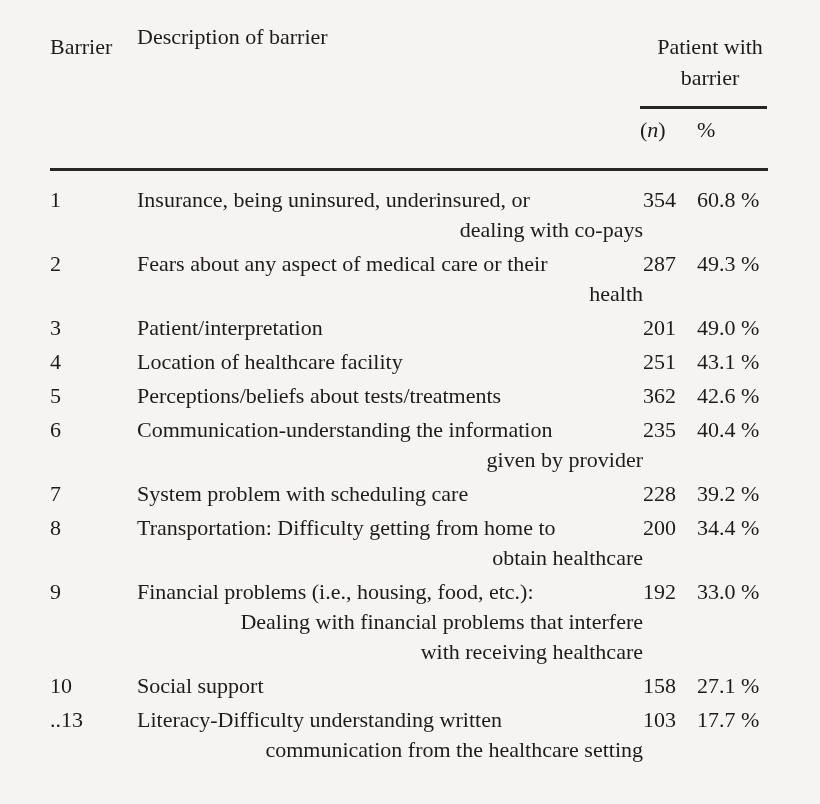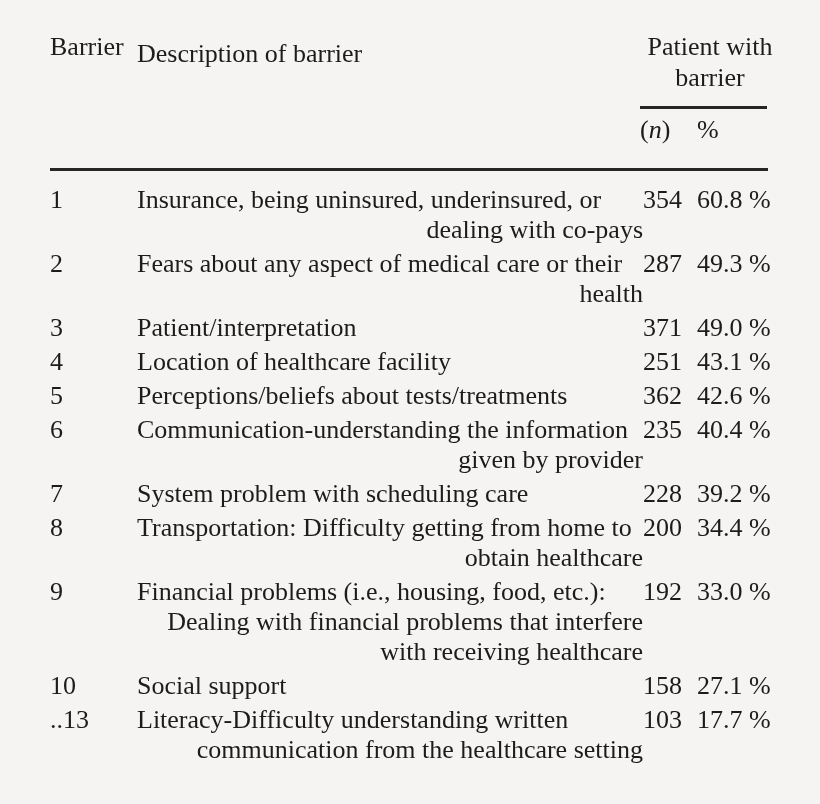--- a/index.html
+++ b/index.html
@@ -4,25 +4,25 @@
 <style>
   * { margin: 0; padding: 0; box-sizing: border-box; }
   html, body { width: 820px; }
   body { font-family: "Liberation Serif", "DejaVu Serif", serif; }
   .sheet {
     position: relative;
     width: 820px;
     height: 804px;
     background: #f5f4f2;
     color: #1c1c1c;
-    font-size: 26px;
+    font-size: 22px;
     overflow: hidden;
   }
   .hdr-barrier   { position: absolute; left: 50px;  top: 31px; line-height: 31px; }
-  .hdr-desc      { position: absolute; left: 137px; top: 38px; line-height: 31px; }
+  .hdr-desc      { position: absolute; left: 137px; top: 21px; line-height: 31px; }
   .hdr-patient   { position: absolute; left: 640px; top: 31px; width: 140px; line-height: 31px; text-align: center; }
   .patient-rule  { position: absolute; left: 640px; top: 106px; width: 127px; height: 3px; background: #262626; }
   .hdr-nq        { position: absolute; left: 640px; top: 115px; line-height: 30px; }
   .hdr-nq .pct-h { position: absolute; left: 57px; top: 0; }
   .n-italic      { font-style: italic; }
   .main-rule     { position: absolute; left: 50px; top: 168px; width: 718px; height: 3px; background: #262626; }
   .tbody         { position: absolute; left: 50px; top: 185px; width: 718px; }
   .row           { display: flex; align-items: flex-start; margin-bottom: 4px; line-height: 30px; }
   .col-num       { width: 87px;  flex: 0 0 87px; }
   .col-desc      { width: 506px; flex: 0 0 506px; }
@@ -70,21 +70,21 @@
           <div class="cont">health</div>
         </div>
         <div class="col-n">287</div>
         <div class="col-pct">49.3 %</div>
       </div>
       <div class="row">
         <div class="col-num">3</div>
         <div class="col-desc">
           <div class="first">Patient/interpretation</div>
         </div>
-        <div class="col-n">371</div>
+        <div class="col-n">201</div>
         <div class="col-pct">49.0 %</div>
       </div>
       <div class="row">
         <div class="col-num">4</div>
         <div class="col-desc">
           <div class="first">Location of healthcare facility</div>
         </div>
         <div class="col-n">251</div>
         <div class="col-pct">43.1 %</div>
       </div>

